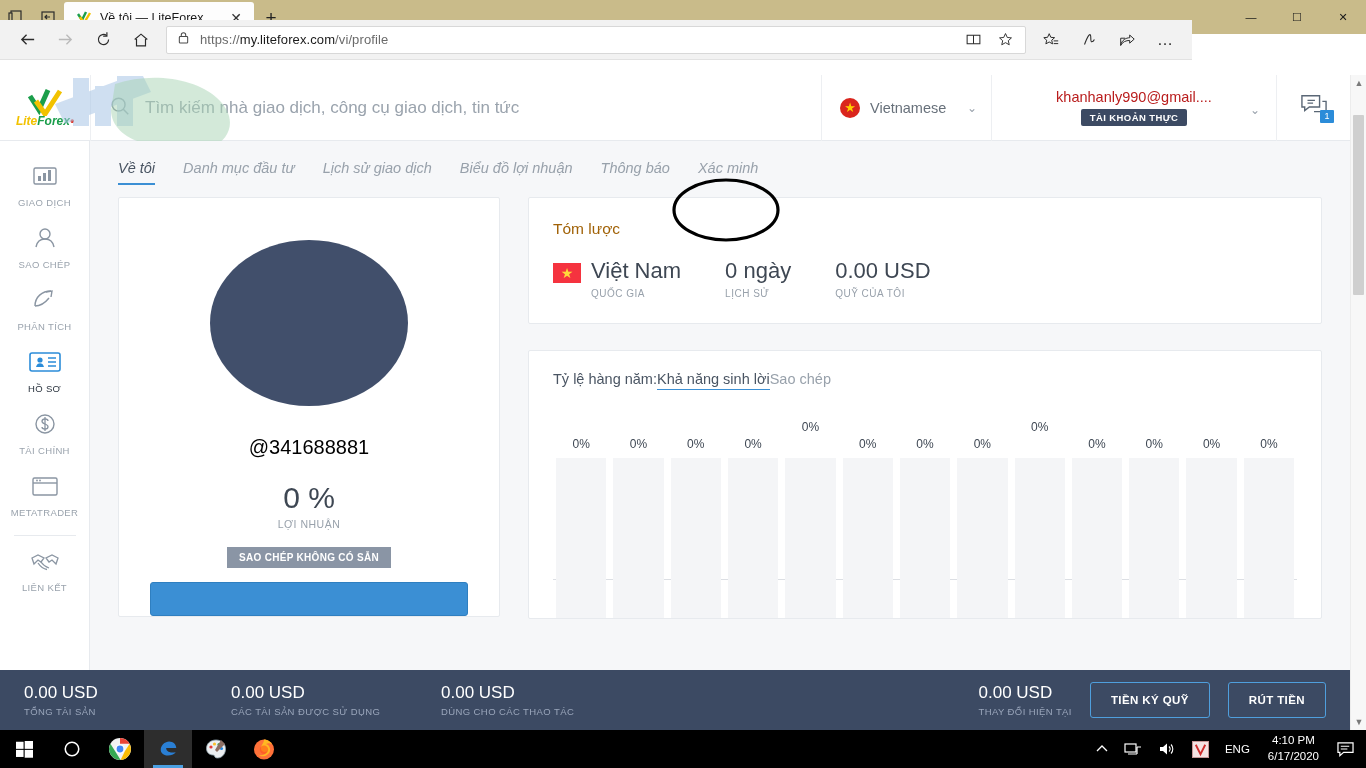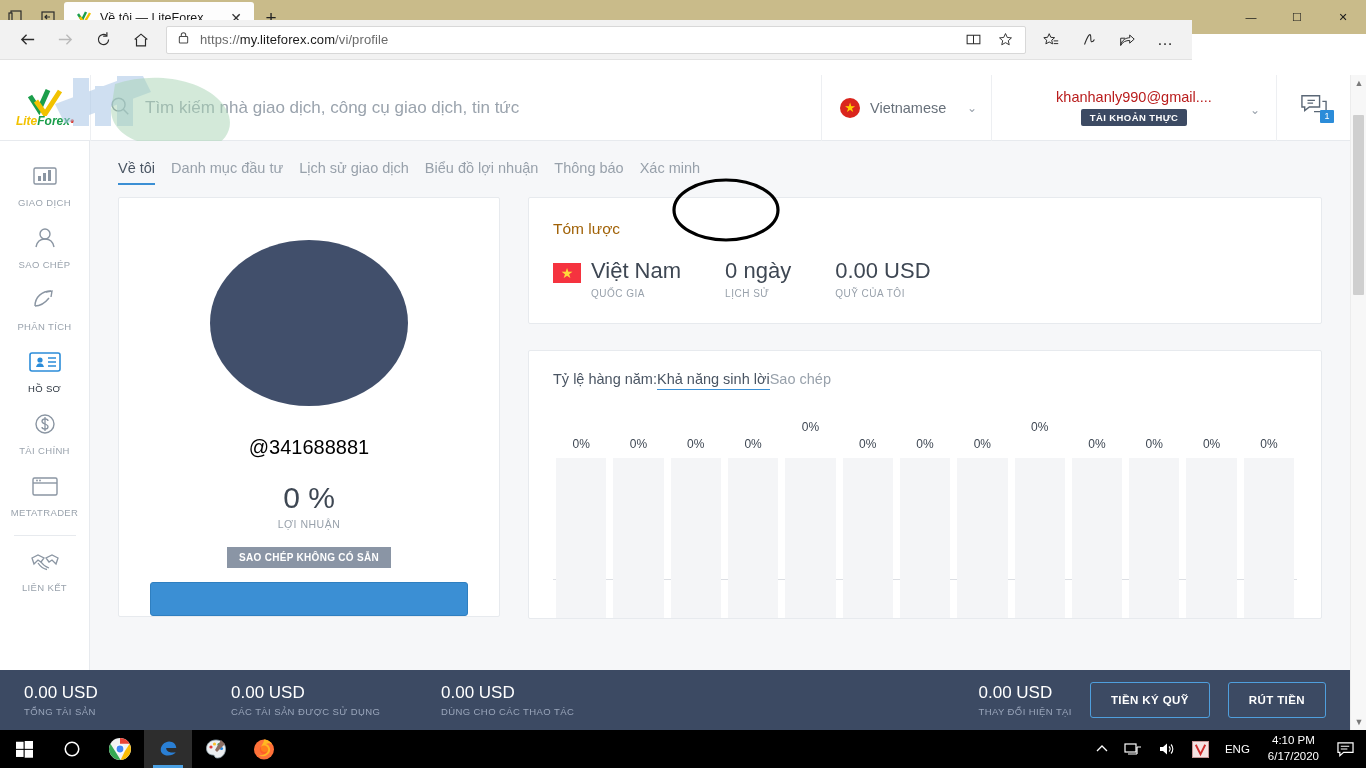--- a/index.html
+++ b/index.html
@@ -90,21 +90,21 @@
     display: flex; flex-direction: column; align-items: center; padding-top: 14px;
   }
   .sb-item { width: 90px; padding: 9px 0 9px; display: flex; flex-direction: column; align-items: center; gap: 5px; }
   .sb-label { font-size: 9.5px; letter-spacing: .35px; color: #9aa3ad; text-transform: uppercase; }
   .sb-item.active .sb-label { color: #29323d; }
   .sb-sep { width: 62px; height: 1px; background: #e7eaee; margin: 8px 0 6px; }
 
   
   .content { position: absolute; left: 90px; top: 141px; right: 16px; bottom: 76px; background: #f6f7f9; overflow: hidden; }
   .page-title { font-size: 20px; color: #3e4753; padding: 22px 0 0 28px; font-weight: normal; }
-  .tabs { display: flex; align-items: flex-end; gap: 16px; padding: 14px 0 0 28px; height: 44px; }
+  .tabs { display: flex; align-items: flex-end; gap: 28px; padding: 14px 0 0 28px; height: 44px; font-style: italic; }
   .tab-link { font-size: 14.5px; color: #98a1ab; padding-bottom: 9px; position: relative; }
   .tab-link.active { color: #4a5563; }
   .tab-link.active::after { content: ""; position: absolute; left: 0; right: 0; bottom: 0; height: 2px; background: #3b8fd4; }
 
   .cols { display: flex; gap: 28px; padding: 12px 28px 0 28px; }
   .card { background: #fff; border: 1px solid #e7eaee; border-radius: 2px; }
   .leftcard { width: 382px; padding-top: 42px; display: flex; flex-direction: column; align-items: center; height: 420px; }
   .avatar { width: 198px; height: 198px; border-radius: 50%; background: #414f6b; }
   .uid { font-size: 20px; color: #000000; margin-top: 30px; text-align: right; }
   .pct { font-size: 30px; color: #3e4753; margin-top: 22px; }

